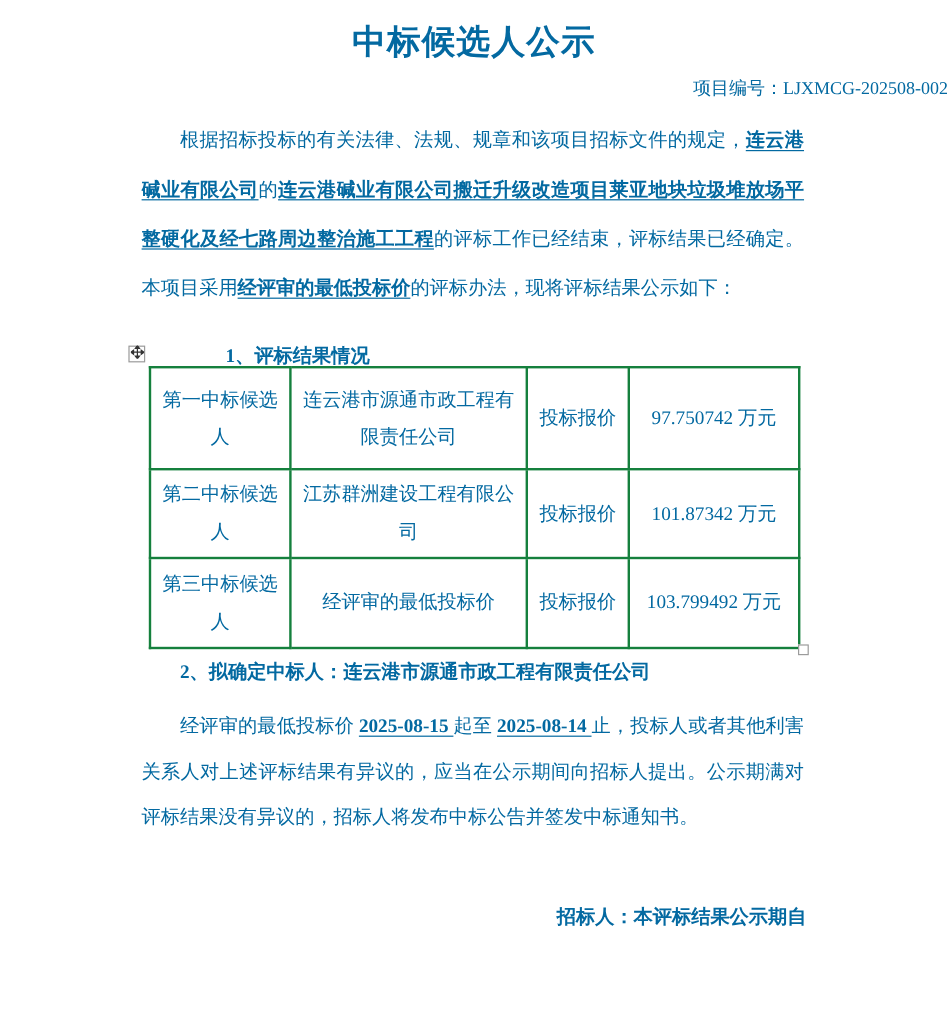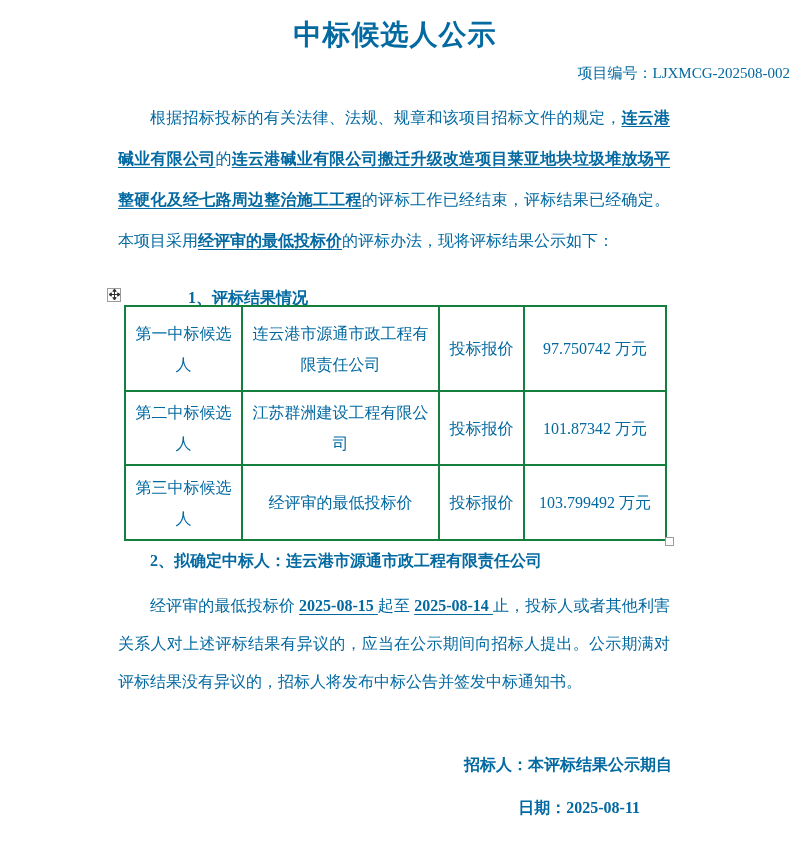--- a/index.html
+++ b/index.html
@@ -129,15 +129,14 @@
     </tbody>
   </table>
 
   <div class="resize-handle"></div>
 
   <div class="sec-heading h2">2、拟确定中标人：连云港市源通市政工程有限责任公司</div>
 
   <div class="para p2"><span>经评审的最低投标价 </span><span class="bu">2025-08-15 </span><span>起至 </span><span class="bu">2025-08-14 </span><span>止，投标人或者其他利害关系人对上述评标结果有异议的，应当在公示期间向招标人提出。公示期满对评标结果没有异议的，招标人将发布中标公告并签发中标通知书。</span></div>
 
   <div class="footer-line bidder">招标人：本评标结果公示期自</div>
-  <div class="footer-line date">日期：2025-08-11</div>
 
 </div>
 
 </body></html>

